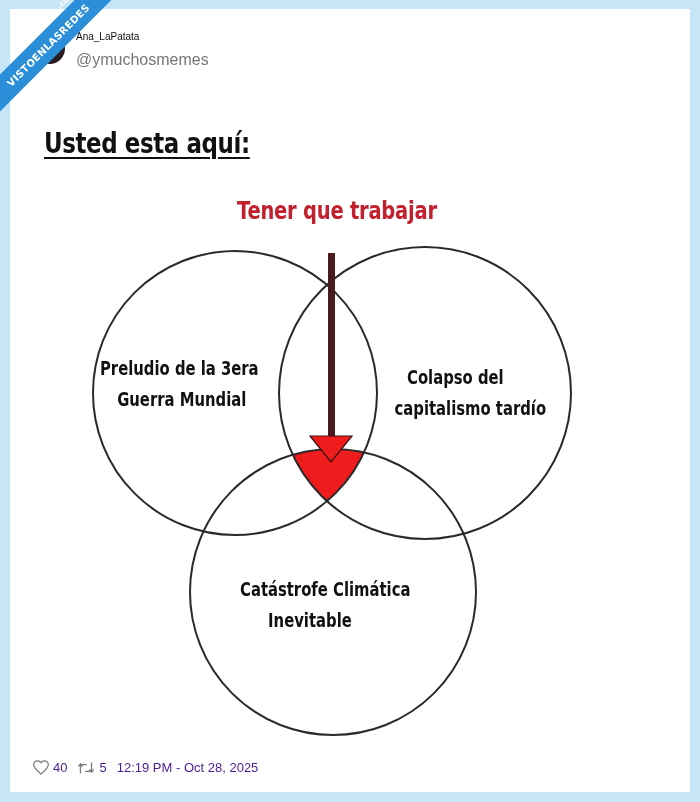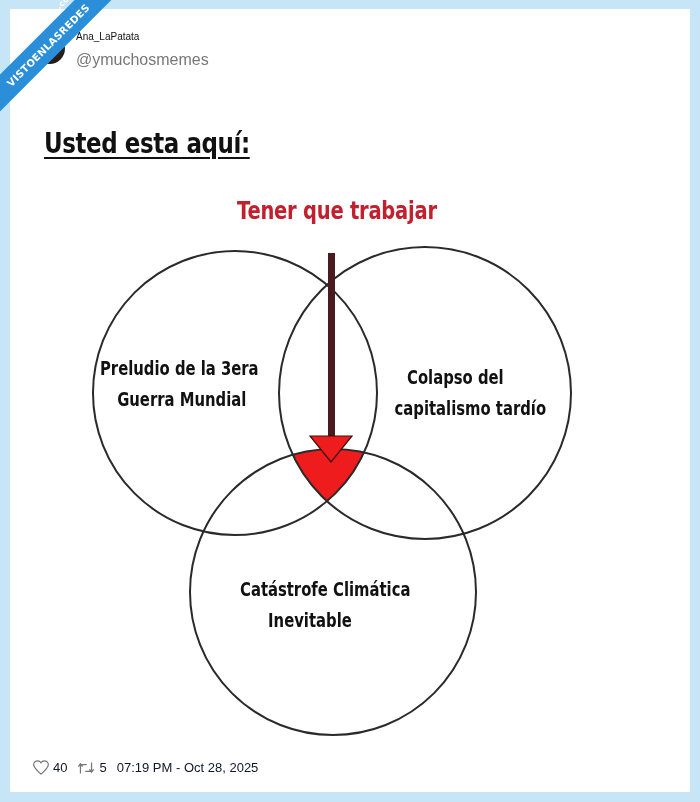--- a/index.html
+++ b/index.html
@@ -34,21 +34,21 @@
     position:absolute; left:237px; top:196px; font-size:25px; font-weight:bold; color:#c1202e;
     font-family:"DejaVu Sans", sans-serif; transform:scaleX(0.78); transform-origin:left;
     letter-spacing:-0.3px;
   }
   svg.venn { position:absolute; left:0; top:0; }
   .circle-label {
     position:absolute; font-size:19px; font-weight:bold; color:#111; line-height:31px;
     font-family:"DejaVu Sans", sans-serif; transform:scaleX(0.78); transform-origin:left;
     white-space:nowrap;
   }
-  .footer { position:absolute; left:33px; top:760px; display:flex; align-items:center; font-size:13px; color:#0f172a; }
+  .footer { position:absolute; left:33px; top:760px; display:flex; align-items:center; font-size:13px; color:#4c1d95; }
   .footer .item { display:flex; align-items:center; margin-right:10px; }
   .footer svg { margin-right:4px; }
 </style>
 </head>
 <body>
 
 <div class="card"></div>
 
 <div class="ribbon">
   <span>VISTOENLASREDES</span>
@@ -104,15 +104,15 @@
     <span>40</span>
   </div>
   <div class="item">
     <svg width="18" height="14" viewBox="0 0 26 20">
       <path d="M5 18 V5 H14 M2 8 L5 4 L8 8" fill="none" stroke="#777" stroke-width="1.8"></path>
       <path d="M21 2 V15 H12 M18 12 L21 16 L24 12" fill="none" stroke="#777" stroke-width="1.8"></path>
     </svg>
     <span>5</span>
   </div>
   <div class="item">
-    <span>07:19 PM - Oct 28, 2025</span>
+    <span>12:19 PM - Oct 28, 2025</span>
   </div>
 </div>
 
 </body></html>

